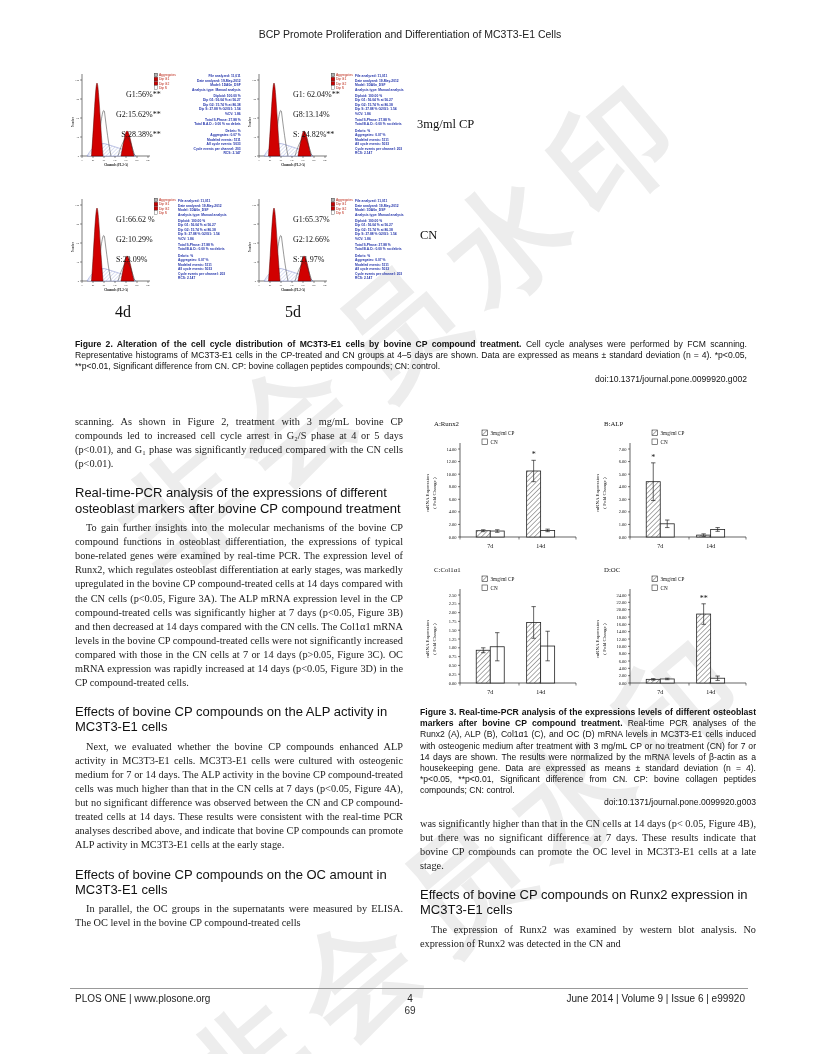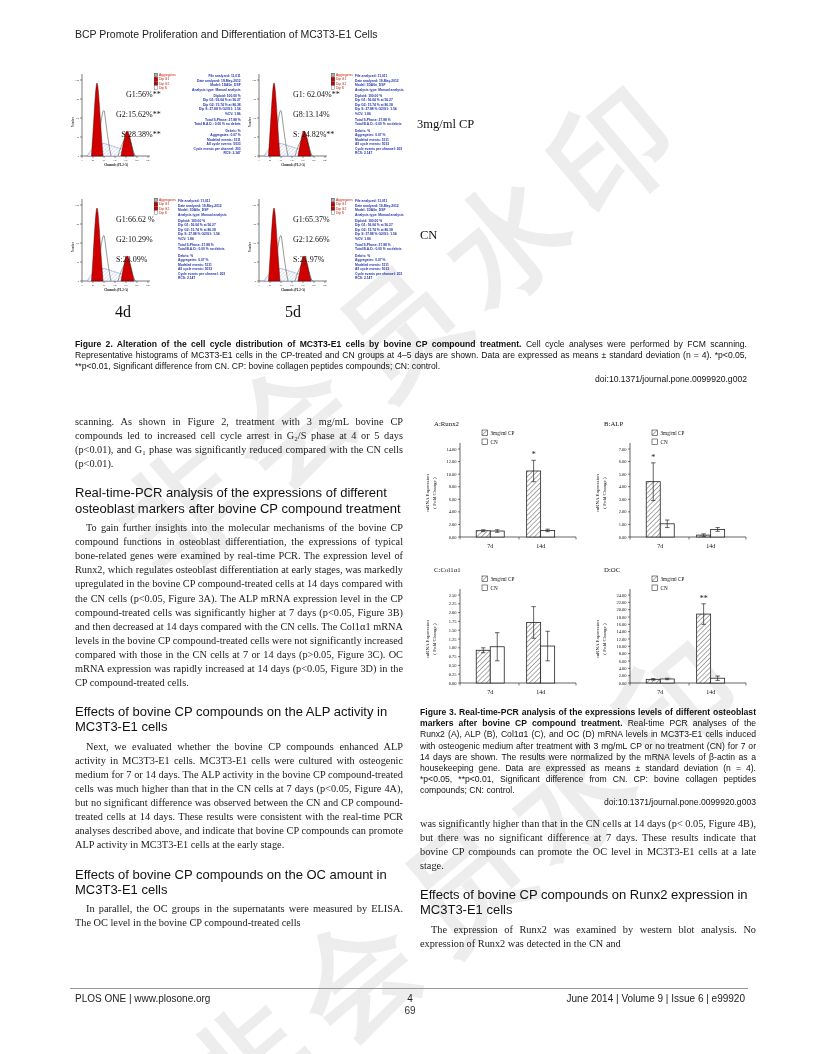--- a/index.html
+++ b/index.html
@@ -2,21 +2,21 @@
 <html><head>
 <meta charset="utf-8">
 <style>
   html,body{margin:0;padding:0;background:#ffffff;}
   .page{position:relative;width:816px;height:1054px;background:#fff;overflow:hidden;
         font-family:"Liberation Serif","DejaVu Serif",serif;color:#1a1a1a;}
   .wm{position:absolute;z-index:0;color:#ededed;font-size:118px;font-weight:700;
       letter-spacing:22px;white-space:nowrap;transform-origin:left center;
       transform:rotate(-40deg);font-family:"DejaVu Sans",sans-serif;user-select:none;}
   .layer{position:relative;z-index:1;}
-  .running-head{position:absolute;top:28px;left:75px;width:670px;text-align:left;
+  .running-head{position:absolute;top:28px;left:75px;width:670px;text-align:center;
       font-family:"Liberation Sans","DejaVu Sans",sans-serif;font-size:10.5px;color:#222;}
   
   .fig2{position:absolute;left:70px;top:70px;width:680px;height:265px;}
   .fcm-panel{position:absolute;width:172px;height:118px;}
   .fcm-plot{position:absolute;left:0;top:0;}
   .fcm-pcts{position:absolute;left:46px;top:20px;font-size:8px;color:#111;}
   .fcm-pcts div{margin-bottom:11px;white-space:nowrap;}
   .fcm-legend{position:absolute;left:84px;top:3px;width:40px;height:24px;}
   .fcm-legend-inner{transform:scale(0.35);transform-origin:0 0;width:110px;
       font-family:"Liberation Sans","DejaVu Sans",sans-serif;}

